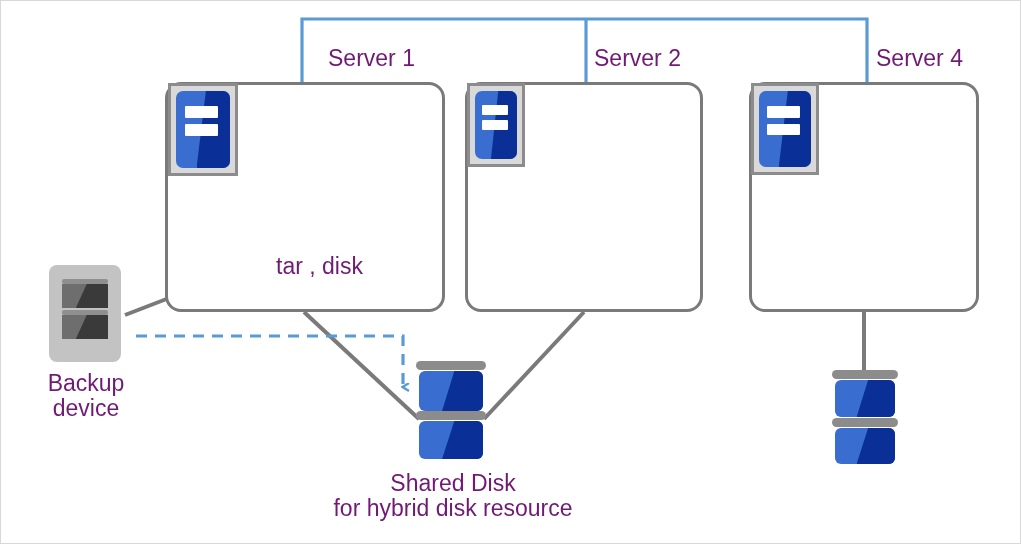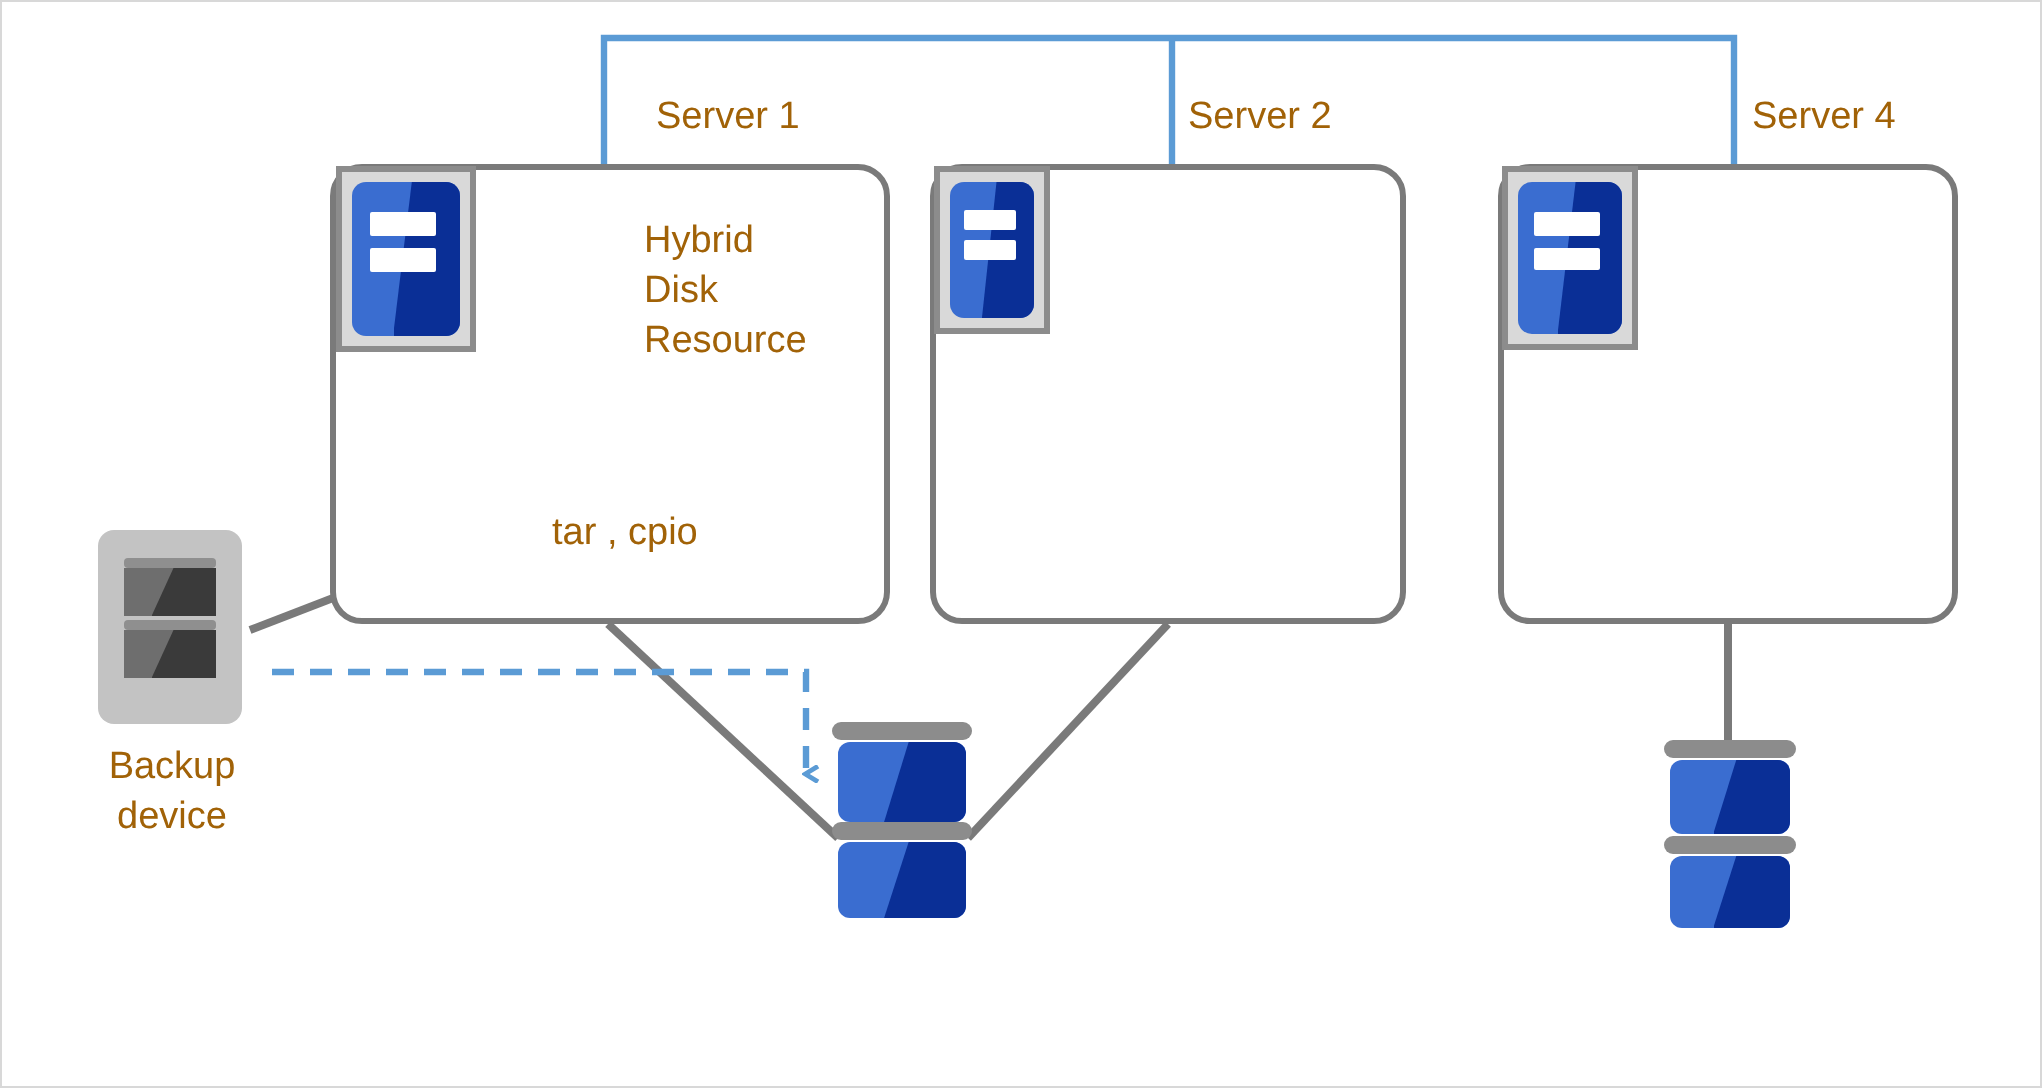--- a/index.html
+++ b/index.html
@@ -22,22 +22,22 @@
   #svg-layer {
     position: absolute;
     left: 0;
     top: 0;
     width: 1021px;
     height: 544px;
   }
 
   .label {
     position: absolute;
-    color: #a16207;
-    font-size: 19px;
+    color: #701a75;
+    font-size: 23px;
     line-height: 25px;
     white-space: pre;
   }
   .label.center {
     text-align: center;
     transform: translateX(-50%);
   }
 
   
   .server-box {
@@ -258,24 +258,23 @@
     <div class="band" style="top:48px;"></div>
     <div class="platter" style="top:58px; height:36px;">
       <div class="dark"></div>
     </div>
   </div>
 
   <div class="label" style="left:327px; top:45px;">Server 1</div>
   <div class="label" style="left:593px; top:45px;text-align:right;">Server 2</div>
   <div class="label" style="left:875px; top:45px;">Server 4</div>
 
-  <div class="label" style="left:321px; top:107px;">Hybrid
-Disk
-Resource</div>
-
-  <div class="label" style="left:275px; top:253px;">tar , cpio</div>
+
+  <div class="label" style="left:275px; top:253px;">tar , disk</div>
 
   <div class="label center" style="left:85px; top:370px;">Backup
 device</div>
 
+  <div class="label center" style="left:452px; top:470px;">Shared Disk
+for hybrid disk resource</div>
 
 
 </div>
 
 </body></html>

